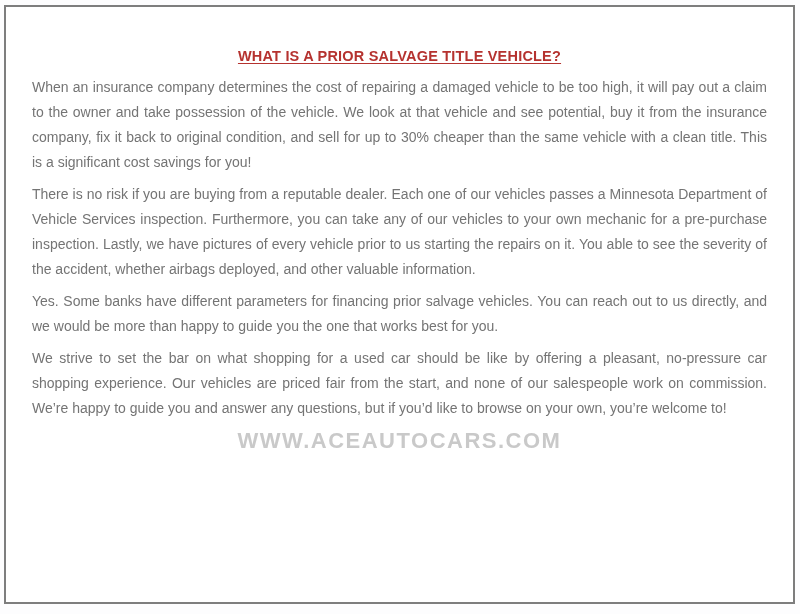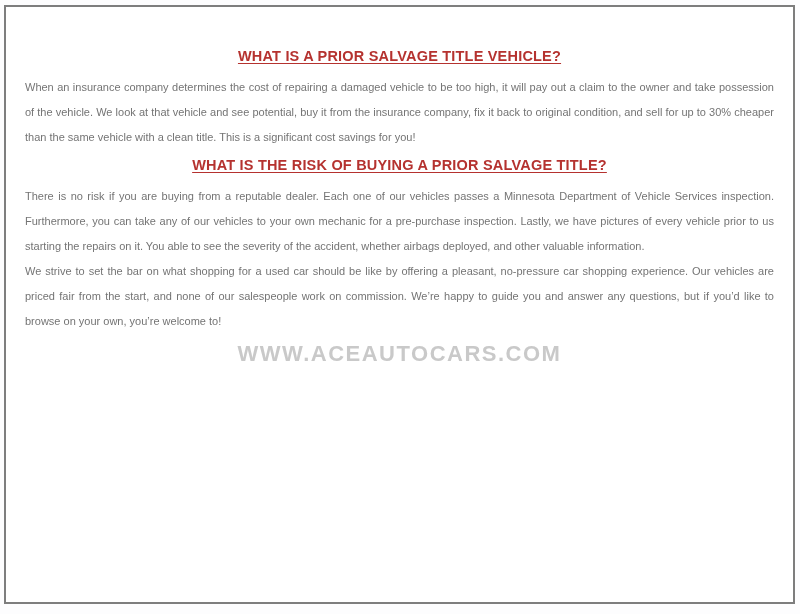--- a/index.html
+++ b/index.html
@@ -36,23 +36,23 @@
     font-size:14.5px;
     line-height:18px;
     font-weight:bold;
     letter-spacing:0.2px;
     text-decoration:underline;
     text-decoration-thickness:1px;
     text-underline-offset:2px;
   }
   .q.first{margin-top:20px;}
   .a{
-    margin:0;
+    margin:7px;
     color:var(--body);
-    font-size:11px;
+    font-size:14px;
     line-height:25px;
     text-align:justify;
   }
   .footer{
     margin-top:7px;
     text-align:center;
   }
   .site{
     color:var(--footer);
     font-size:22px;
@@ -62,24 +62,24 @@
   }
 </style>
 </head>
 <body>
 
 <div class="sheet">
 
   <h2 class="q first">WHAT IS A PRIOR SALVAGE TITLE VEHICLE?</h2>
   <p class="a">When an insurance company determines the cost of repairing a damaged vehicle to be too high, it will pay out a claim to the owner and take possession of the vehicle.  We look at that vehicle and see potential, buy it from the insurance company, fix it back to original condition, and sell for up to 30% cheaper than the same vehicle with a clean title. This is a significant cost savings for you!</p>
 
-  <h2 class="q">WHAT IS THE RISK OF BUYING A PRIOR SALVAGE TITLE?</h2>
   <p class="a">There is no risk if you are buying from a reputable dealer. Each one of our vehicles passes a Minnesota Department of Vehicle Services inspection. Furthermore, you can take any of our vehicles to your own mechanic for a pre-purchase inspection. Lastly, we have pictures of every vehicle prior to us starting the repairs on it. You able to see the severity of the accident, whether airbags deployed, and other valuable information.</p>
 
 
+  <p class="a">Yes. Some banks have different parameters for financing prior salvage vehicles. You can reach out to us directly, and we would be more than happy to guide you the one that works best for you.</p>
 
   <p class="a">We strive to set the bar on what shopping for a used car should be like by offering a pleasant, no-pressure car shopping experience. Our vehicles are priced fair from the start, and none of our salespeople work on commission. We’re happy to guide you and answer any questions, but if you’d like to browse on your own, you’re welcome to!</p>
 
   <div class="footer">
     <div class="site">WWW.ACEAUTOCARS.COM</div>
 
   </div>
 
 </div>
 

